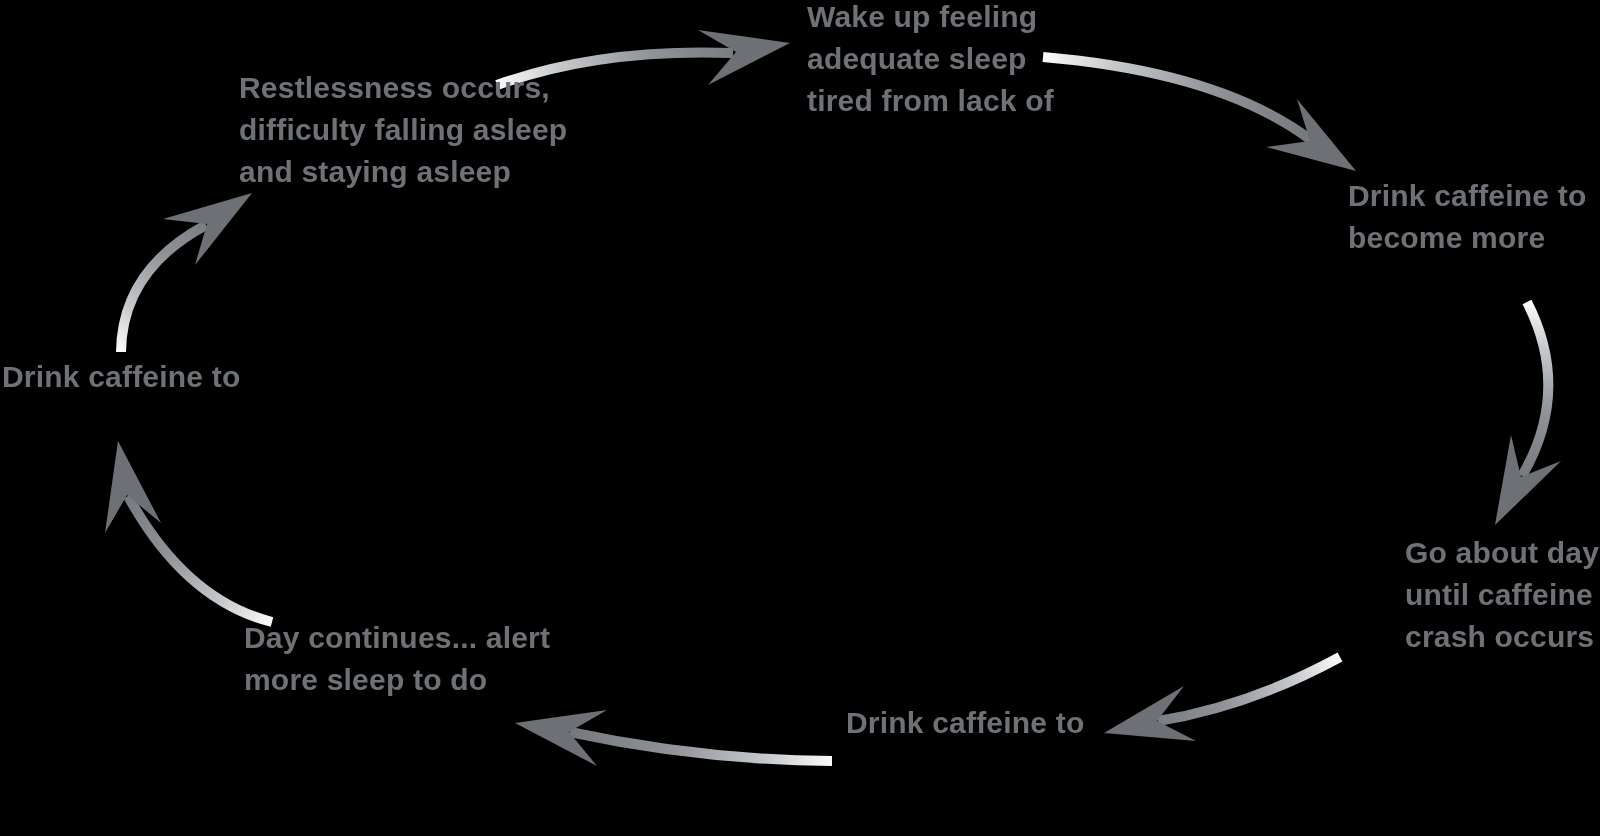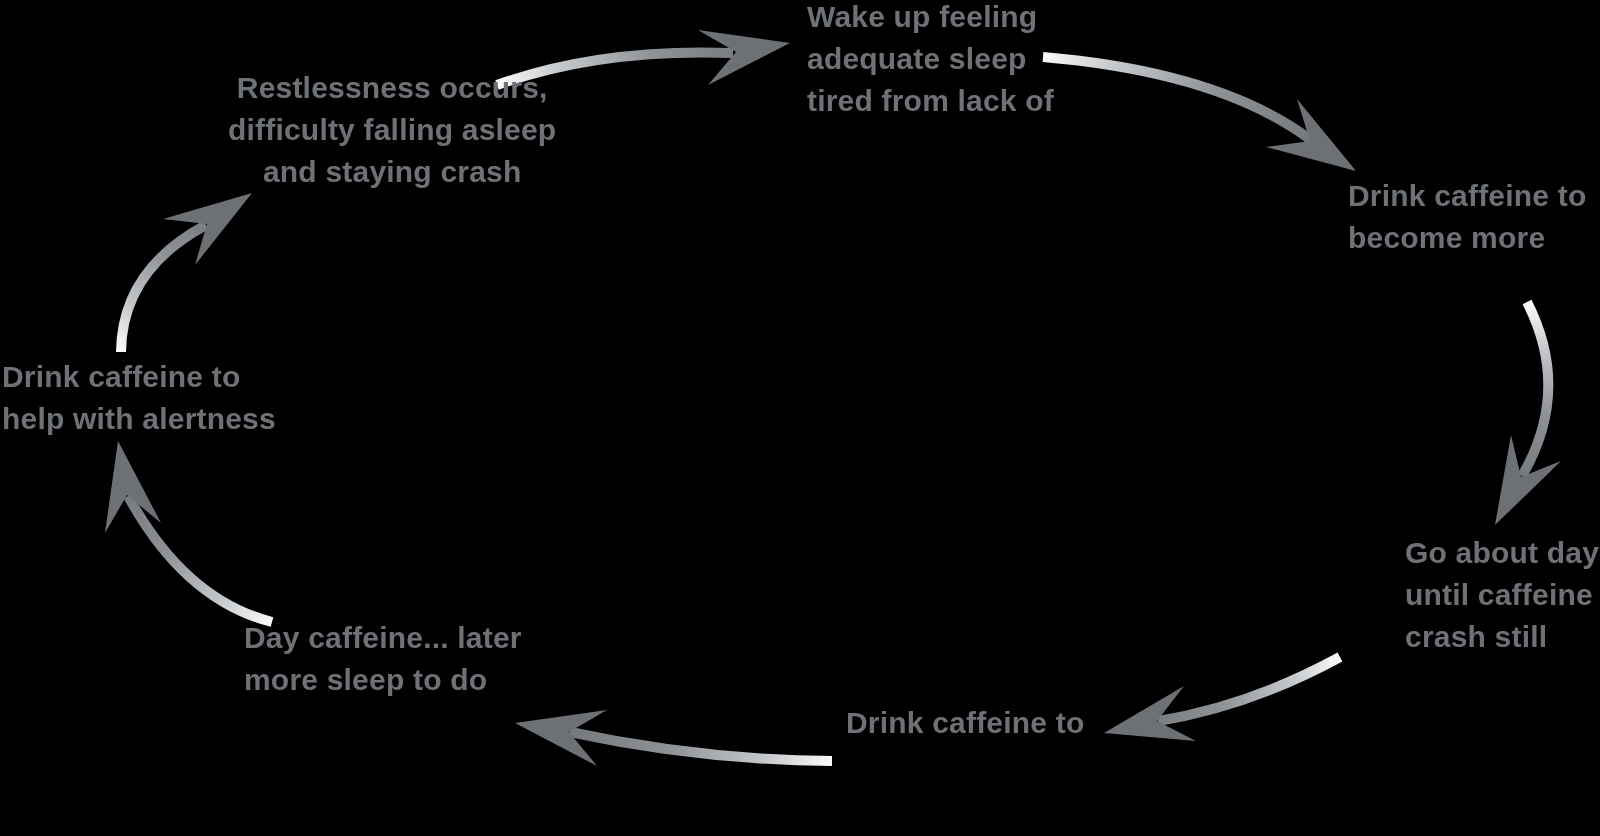--- a/index.html
+++ b/index.html
@@ -147,36 +147,35 @@
   </div>
 
   <div class="node" style="left:1348px; top:175px;">
     <div>Drink caffeine to</div>
     <div>become more</div>
   </div>
 
   <div class="node" style="left:1405px; top:532px;">
     <div>Go about day</div>
     <div>until caffeine</div>
-    <div>crash still</div>
+    <div>crash occurs</div>
   </div>
 
   <div class="node" style="left:846px; top:702px;">
     <div>Drink caffeine to</div>
   </div>
 
   <div class="node" style="left:244px; top:617px;">
-    <div>Day caffeine... later</div>
+    <div>Day continues... alert</div>
     <div>more sleep to do</div>
   </div>
 
   <div class="node" style="left:2px; top:356px;">
     <div>Drink caffeine to</div>
-    <div>help with alertness</div>
   </div>
 
-  <div class="node" style="left:228px; top:67px;text-align:center;">
+  <div class="node" style="left:239px; top:67px;">
     <div>Restlessness occurs,</div>
     <div>difficulty falling asleep</div>
-    <div>and staying crash</div>
+    <div>and staying asleep</div>
   </div>
 
 </div>
 
 </body></html>

